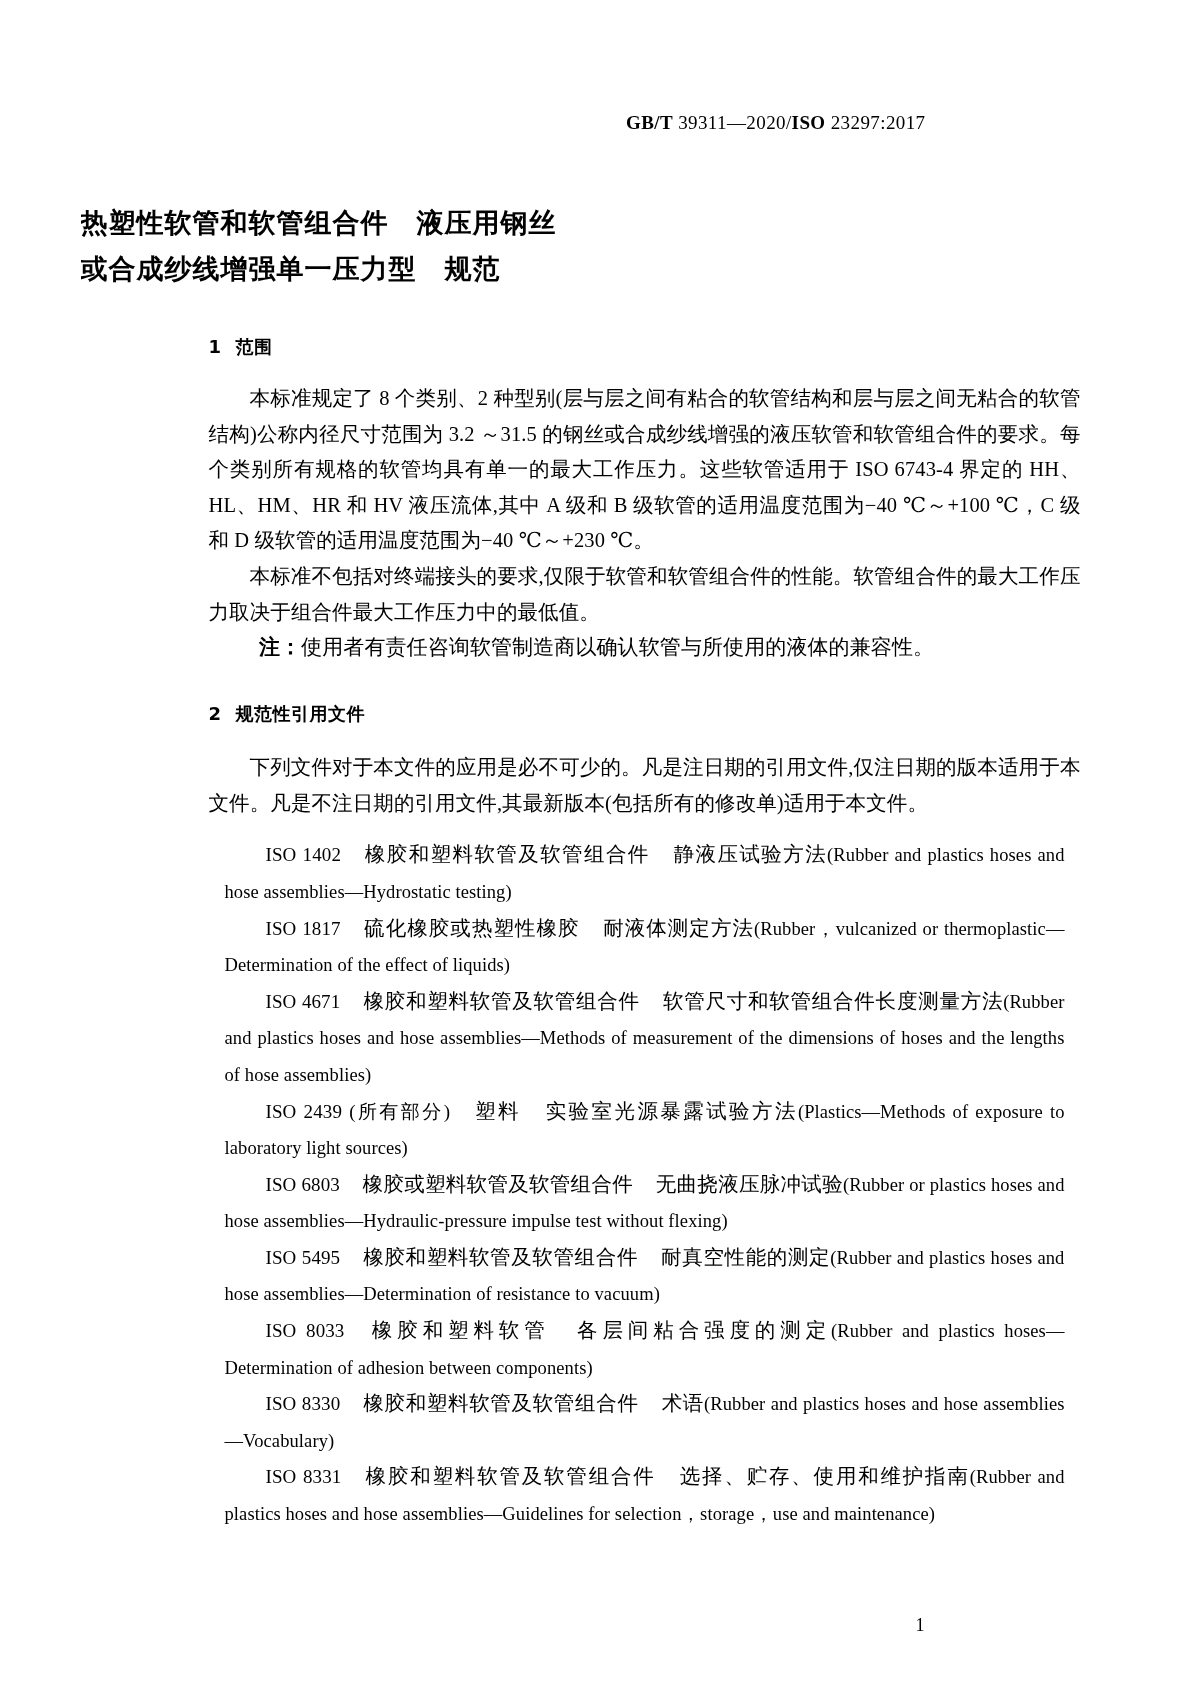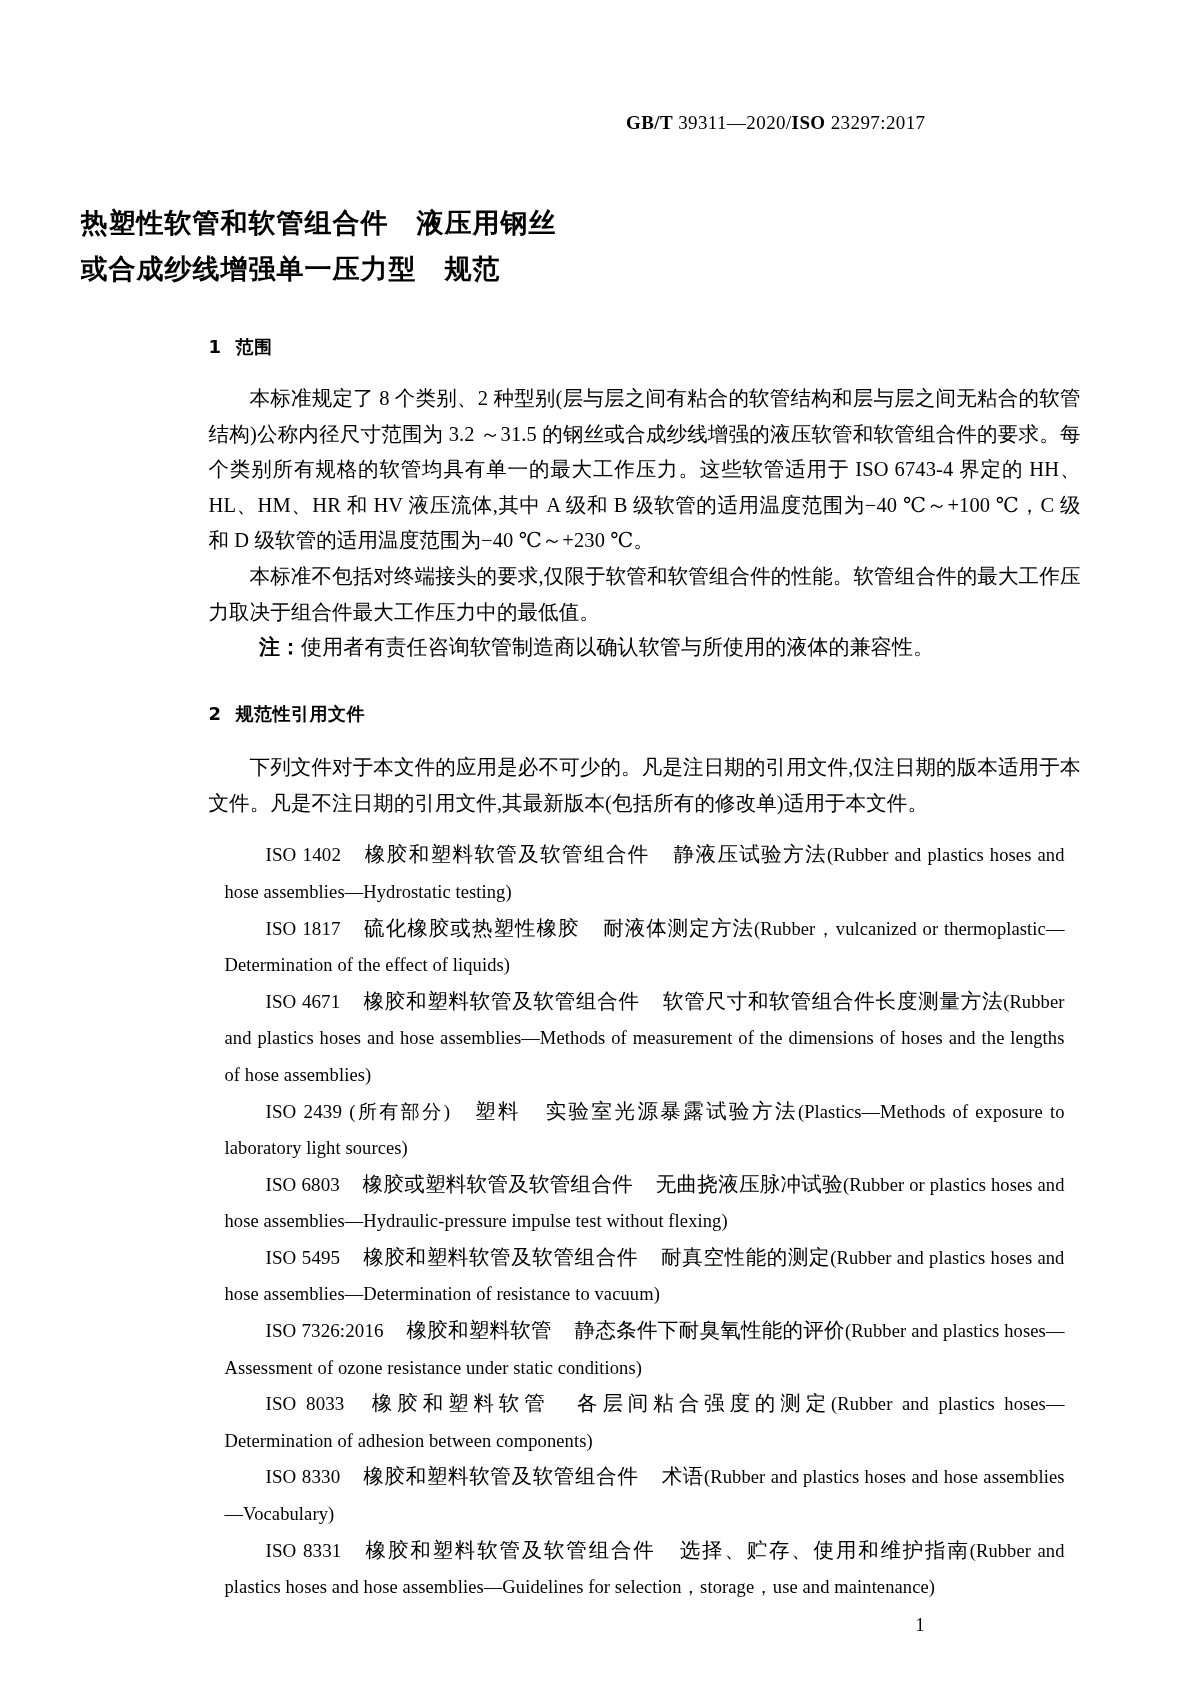--- a/index.html
+++ b/index.html
@@ -146,21 +146,20 @@
 
     <p class="para indent">下列文件对于本文件的应用是必不可少的。凡是注日期的引用文件,仅注日期的版本适用于本文件。凡是不注日期的引用文件,其最新版本(包括所有的修改单)适用于本文件。</p>
 
     <div class="ref-list">
       <p class="ref"><span class="iso-id">ISO 1402</span><span class="sep"></span><span>橡胶和塑料软管及软管组合件</span><span class="sep"></span><span>静液压试验方法</span><span class="en">(Rubber and plastics hoses and hose assemblies—Hydrostatic testing)</span></p>
       <p class="ref"><span class="iso-id">ISO 1817</span><span class="sep"></span><span>硫化橡胶或热塑性橡胶</span><span class="sep"></span><span>耐液体测定方法</span><span class="en">(Rubber，vulcanized or thermoplastic— Determination of the effect of liquids)</span></p>
       <p class="ref"><span class="iso-id">ISO 4671</span><span class="sep"></span><span>橡胶和塑料软管及软管组合件</span><span class="sep"></span><span>软管尺寸和软管组合件长度测量方法</span><span class="en">(Rubber and plastics hoses and hose assemblies—Methods of measurement of the dimensions of hoses and the lengths of hose assemblies)</span></p>
       <p class="ref"><span class="iso-id">ISO 2439 (所有部分)</span><span class="sep"></span><span>塑料</span><span class="sep"></span><span>实验室光源暴露试验方法</span><span class="en">(Plastics—Methods of exposure to laboratory light sources)</span></p>
       <p class="ref"><span class="iso-id">ISO 6803</span><span class="sep"></span><span>橡胶或塑料软管及软管组合件</span><span class="sep"></span><span>无曲挠液压脉冲试验</span><span class="en">(Rubber or plastics hoses and hose assemblies—Hydraulic-pressure impulse test without flexing)</span></p>
       <p class="ref"><span class="iso-id">ISO 5495</span><span class="sep"></span><span>橡胶和塑料软管及软管组合件</span><span class="sep"></span><span>耐真空性能的测定</span><span class="en">(Rubber and plastics hoses and hose assemblies—Determination of resistance to vacuum)</span></p>
-      <p class="ref"><span class="iso-id">ISO 7326:2016</span><span class="sep"></span><span>橡胶和塑料软管</span><span class="sep"></span><span>静态条件下耐臭氧性能的评价</span><span class="en">(Rubber and plastics hoses—Assessment of ozone resistance under static conditions)</span></p>
       <p class="ref"><span class="iso-id">ISO 8033</span><span class="sep"></span><span>橡胶和塑料软管</span><span class="sep"></span><span>各层间粘合强度的测定</span><span class="en">(Rubber and plastics hoses— Determination of adhesion between components)</span></p>
       <p class="ref"><span class="iso-id">ISO 8330</span><span class="sep"></span><span>橡胶和塑料软管及软管组合件</span><span class="sep"></span><span>术语</span><span class="en">(Rubber and plastics hoses and hose assemblies—Vocabulary)</span></p>
       <p class="ref"><span class="iso-id">ISO 8331</span><span class="sep"></span><span>橡胶和塑料软管及软管组合件</span><span class="sep"></span><span>选择、贮存、使用和维护指南</span><span class="en">(Rubber and plastics hoses and hose assemblies—Guidelines for selection，storage，use and maintenance)</span></p>
     </div>
 
   </div>
 
   <div class="page-number">1</div>
 
 </div>

